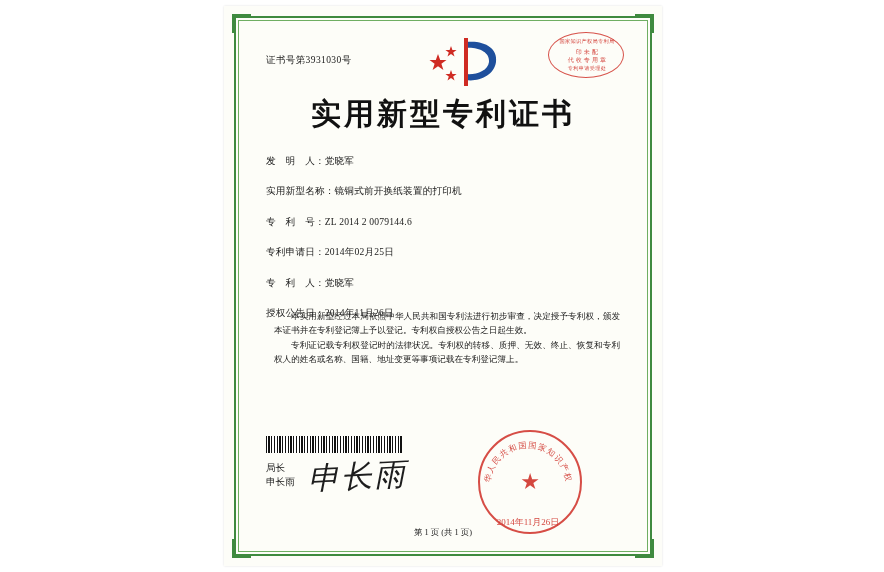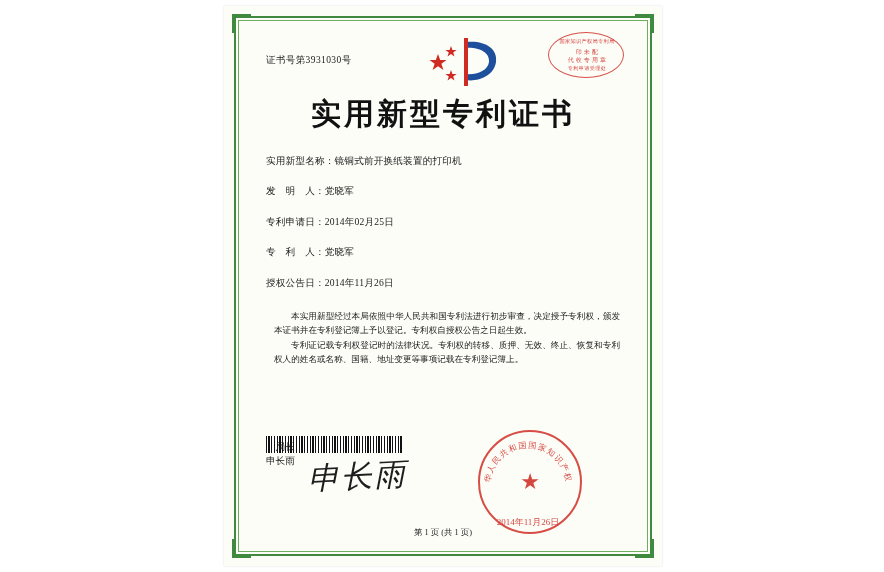--- a/index.html
+++ b/index.html
@@ -166,26 +166,25 @@
     height: 17px;
     background:
       repeating-linear-gradient(90deg,
         #111 0 1px, #fff 1px 2px, #111 2px 4px, #fff 4px 5px,
         #111 5px 6px, #fff 6px 8px, #111 8px 9px, #fff 9px 11px);
   }
 
   .footer-left {
     position: absolute;
     left: 14px;
-    top: 408px;
+    top: 429px;
     font-size: 9.6px;
     line-height: 1.45;
     color: #1b1b1b;
     font-family: "Liberation Serif", serif;
-    text-align: right;
   }
   .signature {
     position: absolute;
     left: 56px;
     top: 424px;
     font-size: 31px;
     color: #1d1d1d;
     font-family: "DejaVu Serif", serif;
     font-style: italic;
     letter-spacing: 2px;
@@ -288,24 +287,27 @@
         <div class="line l1">国家知识产权局专利局</div>
         <div class="line l2">印 未 配</div>
         <div class="line l3">代 收 专 用 章</div>
         <div class="line l4">专利申请受理处</div>
       </div>
 
       <div class="title">实用新型专利证书</div>
 
       <div class="fields">
         <div class="field">
+          <span class="lbl">发　明　人：</span><span class="val">党晓军</span>
+        </div>
+        <div class="field">
           <span class="lbl">实用新型名称：</span><span class="val">镜铜式前开换纸装置的打印机</span>
         </div>
         <div class="field">
-          <span class="lbl">发　明　人：</span><span class="val">党晓军</span>
+          <span class="lbl">专　利　号：</span><span class="val">ZL 2014 2 0079144.6</span>
         </div>
         <div class="field">
           <span class="lbl">专利申请日：</span><span class="val">2014年02月25日</span>
         </div>
         <div class="field">
           <span class="lbl">专　利　人：</span><span class="val">党晓军</span>
         </div>
         <div class="field">
           <span class="lbl">授权公告日：</span><span class="val">2014年11月26日</span>
         </div>

